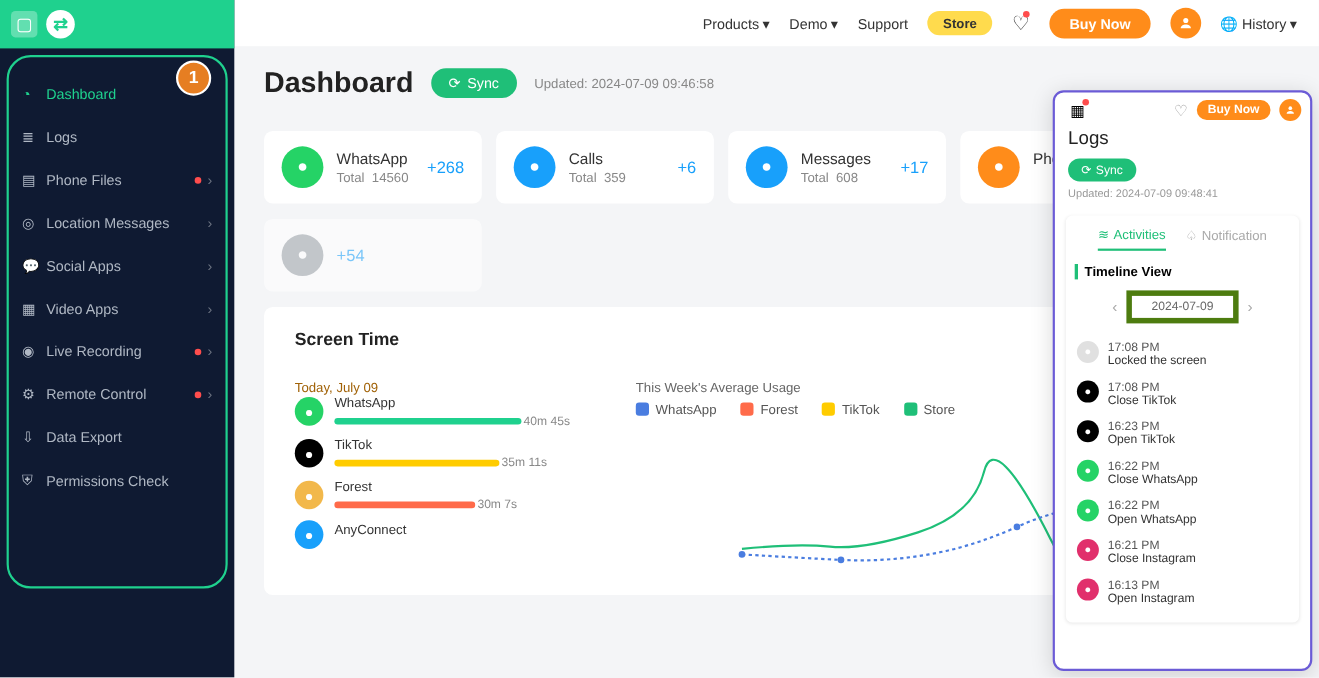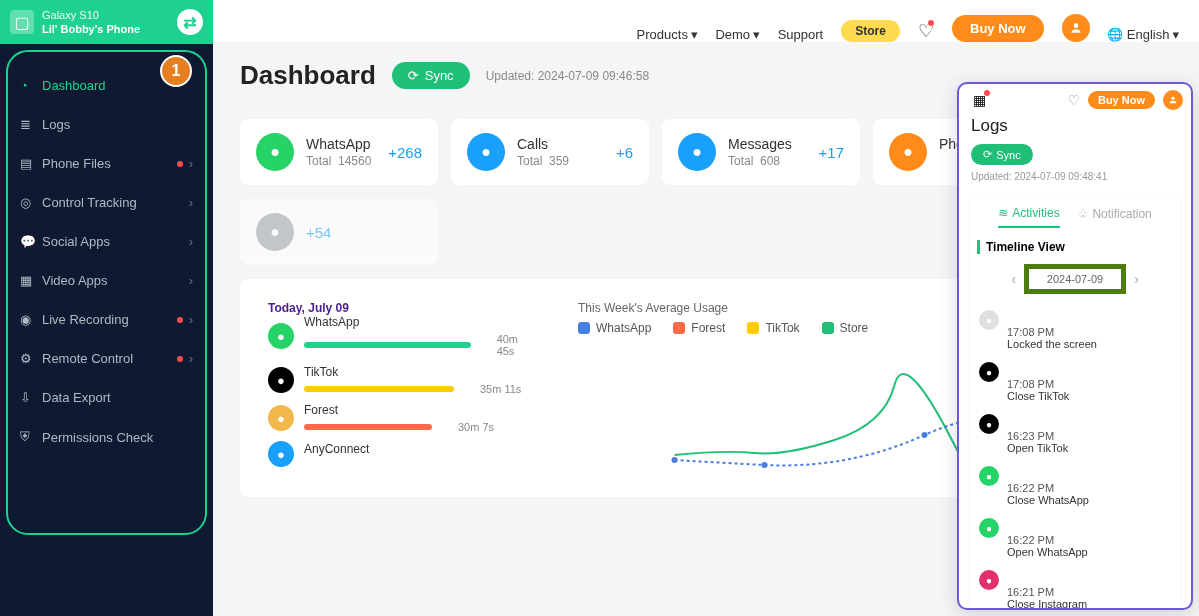--- a/index.html
+++ b/index.html
@@ -1,19 +1,19 @@
 <!DOCTYPE html>
 <html><head>
 <meta charset="utf-8">
 <style>
 * { box-sizing: border-box; margin: 0; padding: 0; font-family: -apple-system, BlinkMacSystemFont, 'Segoe UI', Arial, sans-serif; }
 body { background: #f4f5f7; width: 1199px; height: 616px; overflow: hidden; position: relative; }
 
 
-.topnav { position: absolute; top: 0; left: 213px; right: 0; height: 42px; background: #fff; display: flex; align-items: flex-end; justify-content: flex-end; padding: 0 20px; gap: 18px; font-size: 13px; color: #333; }
+.topnav { position: absolute; top: 0; left: 213px; right: 0; height: 42px; background: #fff; display: flex; align-items: center; justify-content: flex-end; padding: 12px 20px; gap: 18px; font-size: 13px; color: #333; }
 .topnav-item { display: flex; align-items: center; gap: 3px; cursor: pointer; }
 .store-pill { background: #ffdb4d; color: #333; padding: 4px 14px; border-radius: 12px; font-weight: 600; font-size: 12px; }
 .buynow-pill { background: #ff8c1a; color: #fff; padding: 6px 18px; border-radius: 16px; font-weight: 600; font-size: 13px; }
 .bell { position: relative; font-size: 18px; }
 .bell::after { content: ''; position: absolute; top: 0; right: 0; width: 6px; height: 6px; background: #ff4d4d; border-radius: 50%; }
 .avatar-circle { width: 28px; height: 28px; border-radius: 50%; background: #ff8c1a; display: flex; align-items: center; justify-content: center; color: #fff; }
 
 
 .sidebar { position: absolute; top: 0; left: 0; width: 213px; height: 100%; background: #0f1a32; }
 .device-hdr { background: #1fd18e; height: 44px; display: flex; align-items: center; padding: 0 10px; color: #fff; gap: 8px; }
@@ -45,27 +45,27 @@
 .card-ico { width: 38px; height: 38px; border-radius: 50%; display:flex;align-items:center;justify-content:center; color:#fff; }
 .card-txt { flex: 1; }
 .card-txt .nm { font-size: 14px; color: #333; font-weight: 500; }
 .card-txt .tot { font-size: 12px; color: #888; margin-top:2px; }
 .card-delta { color: #18a0fb; font-size: 15px; font-weight: 400; }
 
 .screen-time { background: #fff; border-radius: 8px; padding: 22px 28px; }
 .st-title { font-size: 16px; font-weight: 700; color: #222; margin-bottom: 26px; }
 .st-row { display: flex; gap: 40px; }
 .st-left { width: 270px; }
-.st-left .today { font-size: 12px; color: #4c1d95; font-weight: bold; }
+.st-left .today { font-size: 12px; color: #a16207; }
 .st-left .mua { font-size: 15px; font-weight: 700; margin: 6px 0 16px; }
 .app-row { display: flex; align-items: center; gap: 10px; margin-bottom: 8px; }
 .app-ico { width: 26px; height: 26px; border-radius: 50%; display:flex;align-items:center;justify-content:center;color:#fff;font-size:13px; }
 .app-body { flex: 1; }
 .app-body .anm { font-size: 12px; color: #333; margin-bottom: 4px; }
-.app-bar-row { display: flex; align-items: center; gap: 26px; }
+.app-bar-row { display: flex; align-items: center; gap: 2px; }
 .app-bar { height: 6px; border-radius: 3px; }
 .app-dur { font-size: 11px; color: #888; }
 .st-right { flex: 1; }
 .st-right .avg { font-size: 12px; color: #666; margin-bottom: 6px; display:flex; justify-content:space-between;}
 .legend { display: flex; gap: 22px; font-size: 12px; color: #555; margin-bottom: 20px; }
 .legend-item { display: flex; align-items: center; gap: 6px; }
 .sq { width: 12px; height: 12px; border-radius: 3px; }
 .chart-area { position: relative; height: 120px; }
 
 
@@ -80,21 +80,21 @@
 .m-panel { background: #fff; margin: 6px 10px; border-radius: 6px; padding: 10px 8px; box-shadow: 0 1px 3px rgba(0,0,0,0.08); }
 .m-tabs { display: flex; justify-content: center; gap: 18px; font-size: 12px; margin-bottom: 12px; }
 .m-tab { display:flex;align-items:center;gap:4px; color:#aaa; padding-bottom:6px; }
 .m-tab.active { color: #1fbf78; border-bottom: 2px solid #1fbf78; }
 .m-tl-title { font-size: 12px; font-weight: 600; border-left: 3px solid #1fbf78; padding-left: 6px; margin-bottom: 10px; }
 .m-date-nav { display: flex; align-items: center; justify-content: center; gap: 8px; margin-bottom: 10px; }
 .m-date-box { border: 5px solid #4d7c0f; padding: 4px 18px; font-size: 11px; color:#666; }
 .m-nav-arr { color:#aaa; font-size:14px; cursor:pointer; }
 .m-evt { display: flex; gap: 8px; padding: 6px 2px; }
 .m-evt-ico { width: 20px; height: 20px; border-radius: 50%; display:flex;align-items:center;justify-content:center;color:#fff;font-size:10px; flex-shrink:0; }
-.m-evt-txt .t1 { font-size: 11px; color: #555; margin-top: 16px; }
+.m-evt-txt .t1 { font-size: 11px; color: #555; }
 .m-evt-txt .t2 { font-size: 11px; color: #333; }
 </style>
 </head>
 <body>
 
 <div class="topnav">
   <div class="topnav-item">
       <span>Products</span>
       <span>▾</span>
     </div>
@@ -109,53 +109,49 @@
   <div class="bell">♡</div>
   <div class="buynow-pill">Buy Now</div>
   <div class="avatar-circle">
       <svg width="14" height="14" viewBox="0 0 24 24" fill="#fff">
         <circle cx="12" cy="8" r="4"></circle>
         <path d="M4 20c0-4 4-6 8-6s8 2 8 6"></path>
       </svg>
     </div>
   <div class="topnav-item">
       <span>🌐</span>
-      <span>English</span>
+      <span>History</span>
       <span>▾</span>
     </div>
 </div>
 
 <div class="sidebar">
   <div class="device-hdr">
     <div class="device-icon">▢</div>
-    <div class="device-txt">
-      <div class="d1">Galaxy S10</div>
-      <div class="d2">Lil' Bobby's Phone</div>
-    </div>
     <div class="swap-circle">⇄</div>
   </div>
   <div class="sb-highlight"></div>
   <div class="sb-list" id="sb-list">
       <div class="sb-item active">
         <span class="ico">◔</span>
         <span class="lbl">Dashboard</span>
       </div>
       <div class="sb-item">
         <span class="ico">≣</span>
         <span class="lbl">Logs</span>
       </div>
       <div class="sb-item">
         <span class="ico">▤</span>
         <span class="lbl">Phone Files</span>
         <span class="red-dot"></span>
         <span class="chev">›</span>
       </div>
       <div class="sb-item">
         <span class="ico">◎</span>
-        <span class="lbl">Control Tracking</span>
+        <span class="lbl">Location Messages</span>
         <span class="chev">›</span>
       </div>
       <div class="sb-item">
         <span class="ico">💬</span>
         <span class="lbl">Social Apps</span>
         <span class="chev">›</span>
       </div>
       <div class="sb-item">
         <span class="ico">▦</span>
         <span class="lbl">Video Apps</span>
@@ -230,20 +226,21 @@
       </div>
     </div>
   <div class="cards" id="cards-row2">
       <div class="card dim">
         <div class="card-ico" style="background:#9aa0a6">●</div>
         <div class="card-delta">+54</div>
       </div>
     </div>
 
   <div class="screen-time">
+    <div class="st-title">Screen Time</div>
     <div class="st-row">
       <div class="st-left">
         <div class="today">Today, July 09</div>
         <div id="apps-list">
             <div class="app-row">
               <div class="app-ico" style="background:#25d366">●</div>
               <div class="app-body">
                 <div class="anm">WhatsApp</div>
                 <div class="app-bar-row">
                   <div class="app-bar" style="width:170px;background:#1fd18e"></div>

